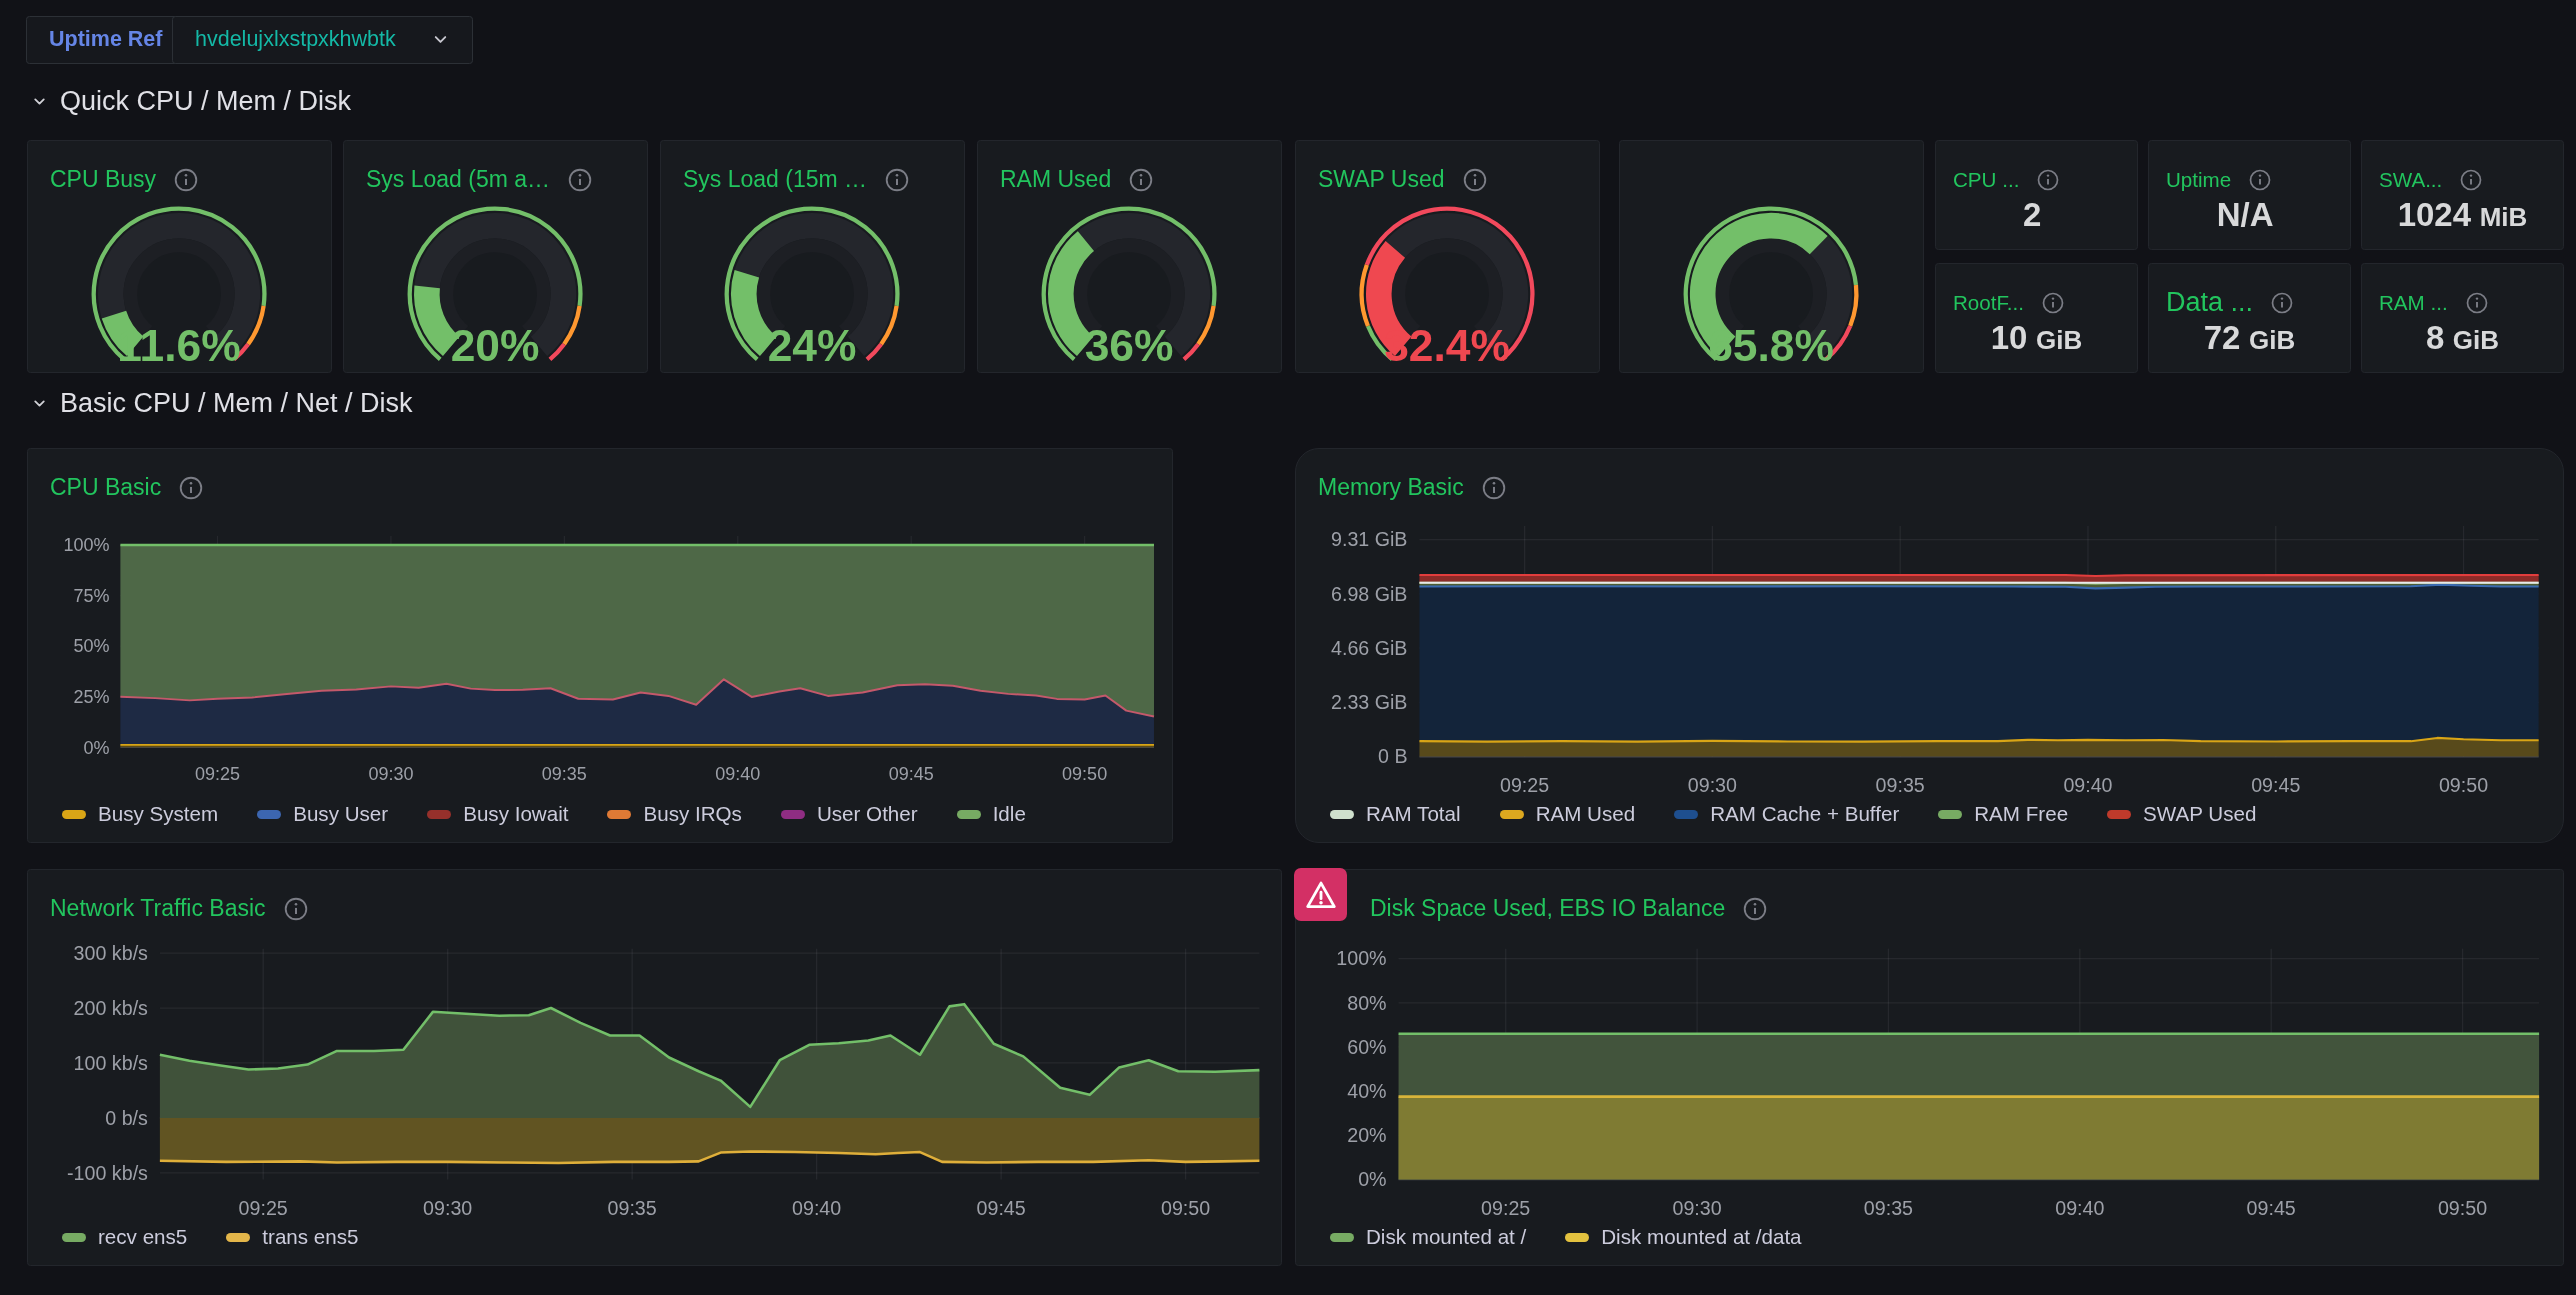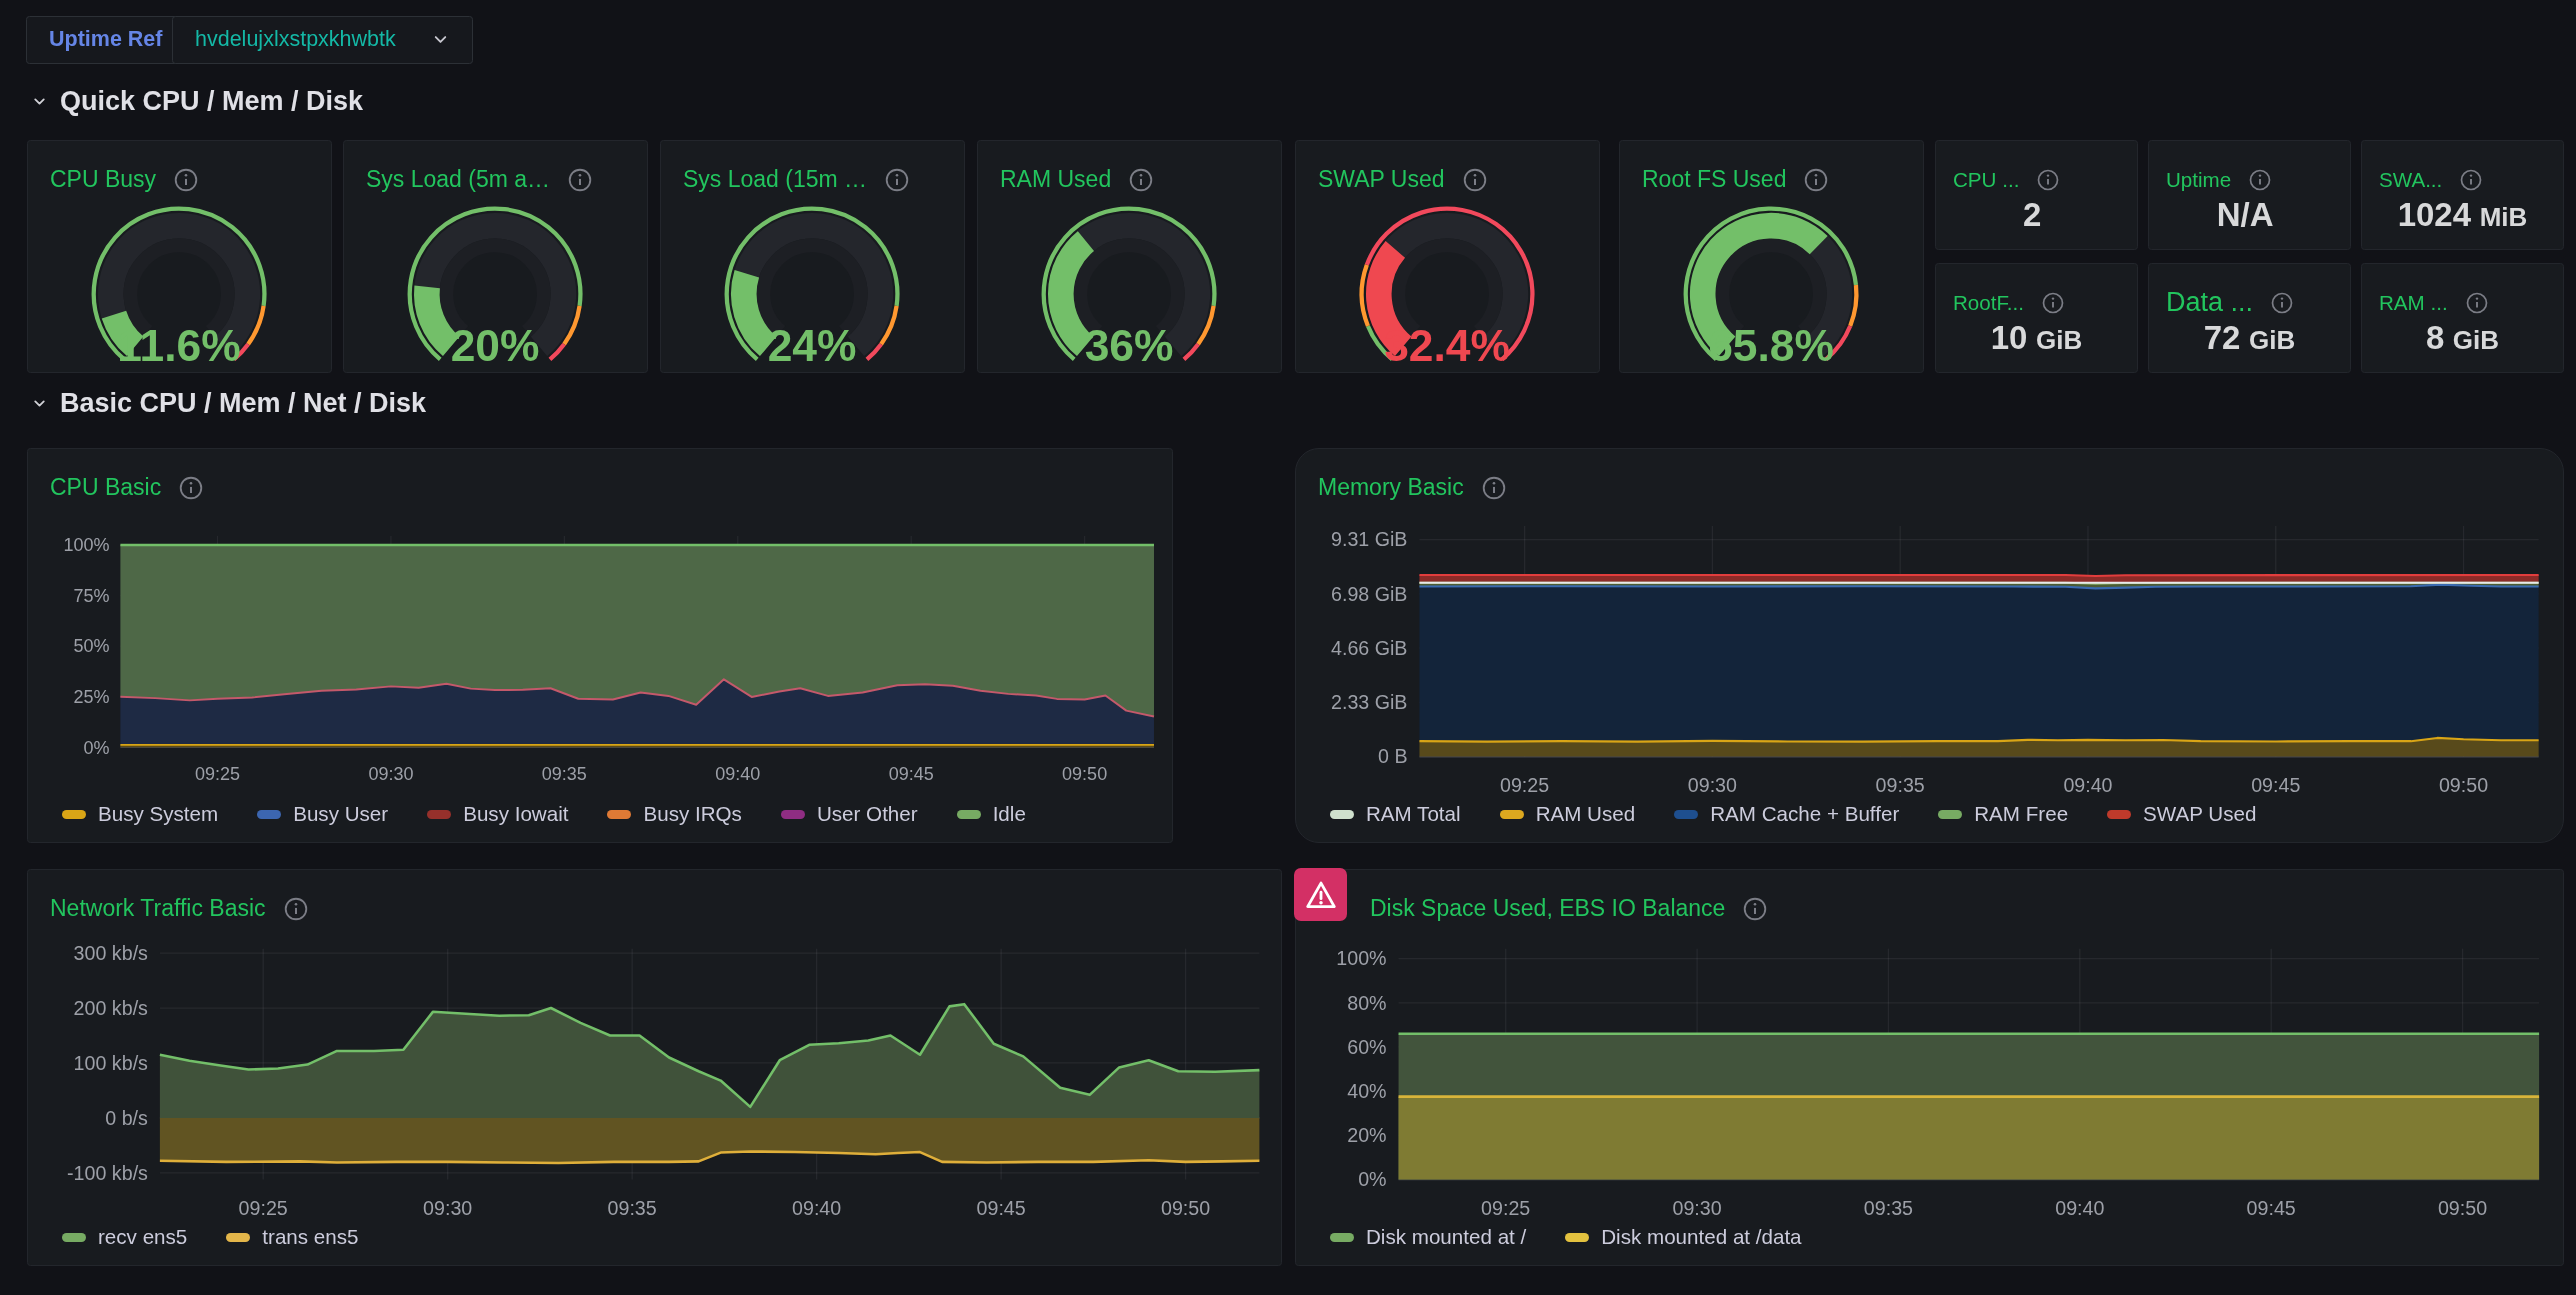--- a/index.html
+++ b/index.html
@@ -14,21 +14,21 @@
     position:absolute;top:15.5px;height:48px;box-sizing:border-box;
     border:1.7px solid #2c3036;border-radius:3.4px;background:#16181d;
     display:flex;align-items:center;padding:0 22px;font-size:21.5px;
   }
   .project-ref{left:26px;color:#6585e6;font-weight:700;}
   .project-dd{left:172px;width:301px;color:#14b8a6;font-weight:500;justify-content:space-between;cursor:pointer;}
   .chev{width:19px;height:19px;flex:0 0 auto;margin-left:13.7px;}
   
   .section-h{
     position:absolute;display:flex;align-items:center;gap:12px;
-    font-size:27px;font-weight:700;color:#e0e0e6;cursor:pointer;
+    font-size:27px;font-weight:400;color:#e0e0e6;cursor:pointer;
   }
   .sec1{left:31px;top:86px;}
   .sec2{left:31px;top:388px;}
   .section-h .chevsm{width:17px;height:17px;}
   
   .panel{
     position:absolute;box-sizing:border-box;background:#181b1f;
     border:1.7px solid #23262c;border-radius:3.4px;
   }
   .phead{
@@ -179,28 +179,20 @@
         <path d="M 125.58 194.28 A 80 80 0 1 1 228.42 194.28" stroke="#24262c" stroke-width="30" fill="none"></path>
         <path d="M 140.36 176.66 A 57 57 0 1 1 213.64 176.66" stroke="#1d1f24" stroke-width="16" fill="none"></path>
         <path d="M 125.58 194.28 A 80 80 0 0 1 116.37 80.81" stroke="#ef4850" stroke-width="30" fill="none"></path>
         <path d="M 112.72 209.60 A 100 100 0 0 1 84.28 170.46" stroke="#73bf69" stroke-width="5" fill="none"></path>
         <path d="M 84.28 170.46 A 100 100 0 0 1 83.03 98.80" stroke="#ff9830" stroke-width="5" fill="none"></path>
         <path d="M 83.03 98.80 A 100 100 0 1 1 241.28 209.60" stroke="#f2495c" stroke-width="5" fill="none"></path>
         <text x="177" y="212" text-anchor="middle" font-size="52" font-weight="bold" fill="#ef4850">32.4%</text>
       </svg>
     </div>
     <div class="panel" style="left: 1619px; top: 140px; width: 305px; height: 233px;">
-      <div class="phead">
-      <span class="ptitle">Root FS Used</span>
-      <svg class="info-ic" viewBox="0 0 24 24">
-        <circle cx="12" cy="12" r="9.5" fill="none" stroke="#8d8f98" stroke-width="1.7"></circle>
-        <line x1="12" y1="11" x2="12" y2="16.6" stroke="#8d8f98" stroke-width="1.9"></line>
-        <circle cx="12" cy="7.6" r="1.2" fill="#8d8f98"></circle>
-        </svg>
-      </div>
       <svg class="gauge-svg" viewBox="0 0 355 225">
         <path d="M 125.58 194.28 A 80 80 0 1 1 228.42 194.28" stroke="#24262c" stroke-width="30" fill="none"></path>
         <path d="M 140.36 176.66 A 57 57 0 1 1 213.64 176.66" stroke="#1d1f24" stroke-width="16" fill="none"></path>
         <path d="M 125.58 194.28 A 80 80 0 1 1 232.81 75.69" stroke="#73bf69" stroke-width="30" fill="none"></path>
         <path d="M 112.72 209.60 A 100 100 0 1 1 276.45 122.55" stroke="#73bf69" stroke-width="5" fill="none"></path>
         <path d="M 276.45 122.55 A 100 100 0 0 1 269.72 170.46" stroke="#ff9830" stroke-width="5" fill="none"></path>
         <path d="M 269.72 170.46 A 100 100 0 0 1 241.28 209.60" stroke="#f2495c" stroke-width="5" fill="none"></path>
         <text x="177" y="212" text-anchor="middle" font-size="52" font-weight="bold" fill="#73bf69">65.8%</text>
       </svg>
     </div>

